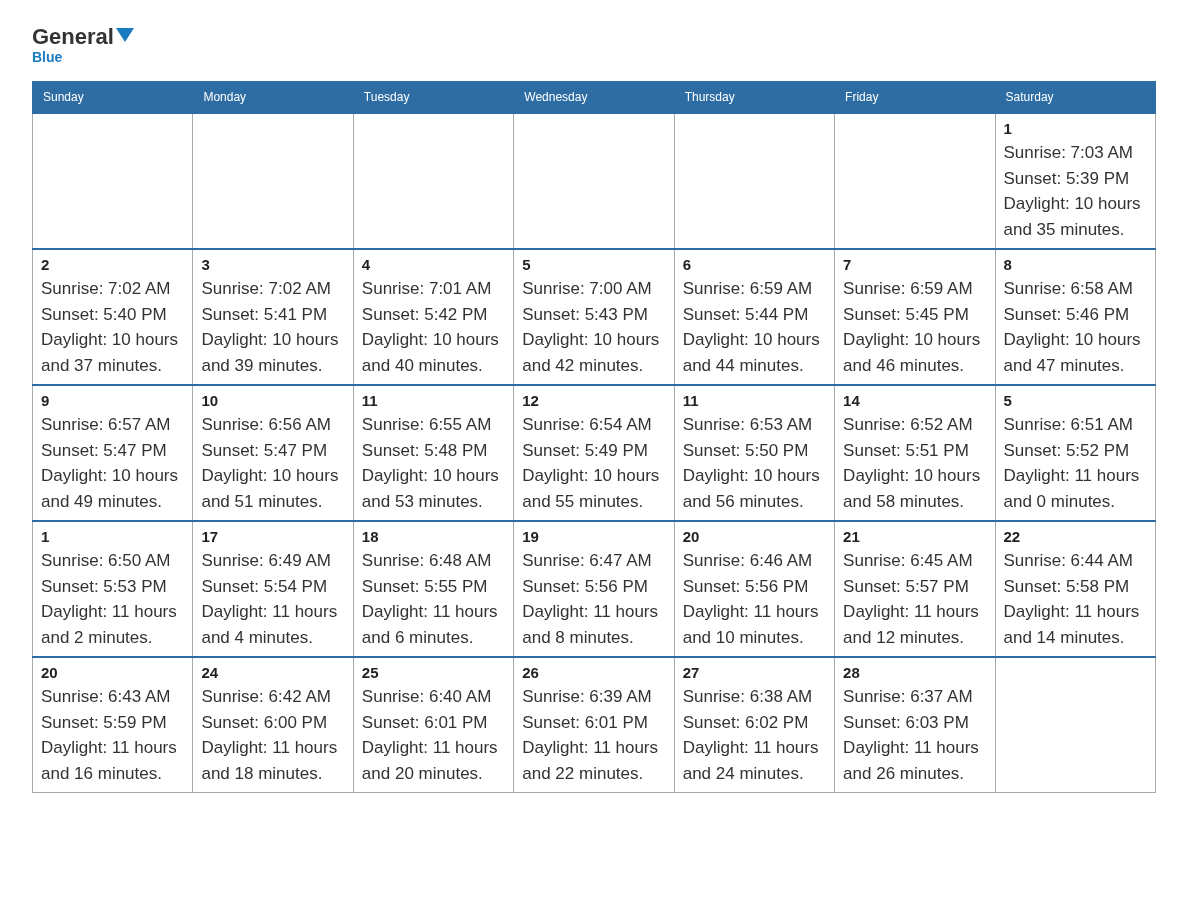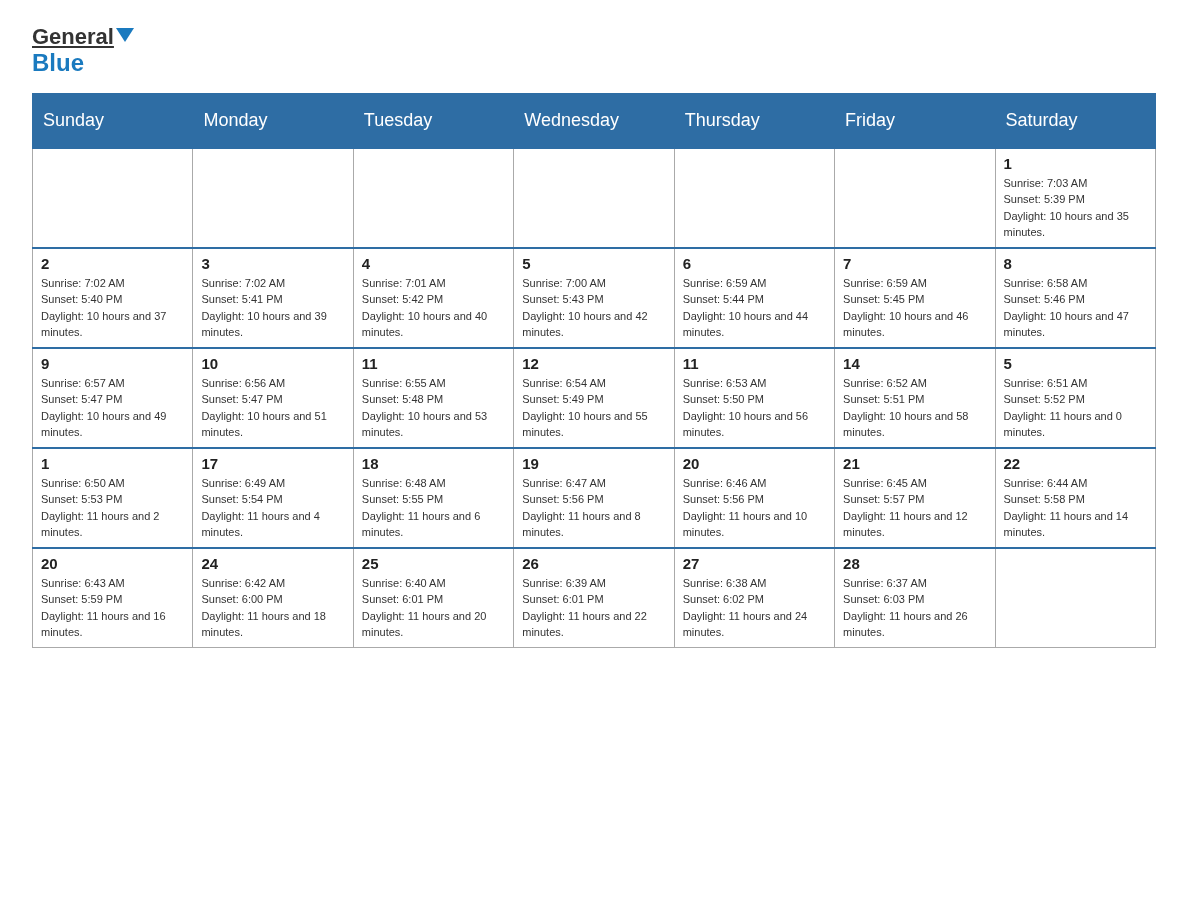--- a/index.html
+++ b/index.html
@@ -44,22 +44,22 @@
     }
     .calendar-table {
       width: 100%;
       border-collapse: collapse;
       border: 1px solid #999;
     }
     .calendar-table th {
       background-color: #2e6da4;
       color: #fff;
       text-align: left;
-      padding: 16px 10px;
-      font-size: 18px;
+      padding: 8px 10px;
+      font-size: 12px;
       font-weight: normal;
       border: 1px solid #2e6da4;
     }
     .calendar-table td {
       vertical-align: top;
       padding: 6px 8px;
       border: 1px solid #aaa;
       width: calc(100% / 7);
       min-height: 110px;
       font-size: 12.5px;
@@ -70,21 +70,21 @@
       background: #fff;
     }
     .day-number {
       font-size: 15px;
       font-weight: bold;
       color: #222;
       display: block;
       margin-bottom: 3px;
     }
     .day-info {
-      font-size: 11px;
+      font-size: 17px;
       color: #333;
       line-height: 1.5;
     }
     .week-row td {
       border-top: 2px solid #2e6da4;
     }
     .logo-wrapper {
       display: flex;
       flex-direction: row;
       align-items: center;
@@ -93,24 +93,23 @@
       display: flex;
       flex-direction: column;
     }
     .logo-line1 {
       font-size: 22px;
       font-weight: bold;
       color: #333;
       line-height: 1.15;
       display: flex;
       align-items: center;
-      text-decoration: underline;
     }
     .logo-line2 {
-      font-size: 24px;
+      font-size: 14px;
       font-weight: bold;
       color: #1a7abf;
       line-height: 1.15;
     }
   </style>
 </head>
 <body>
 
 <div class="header-area">
   <div class="logo-wrapper">

